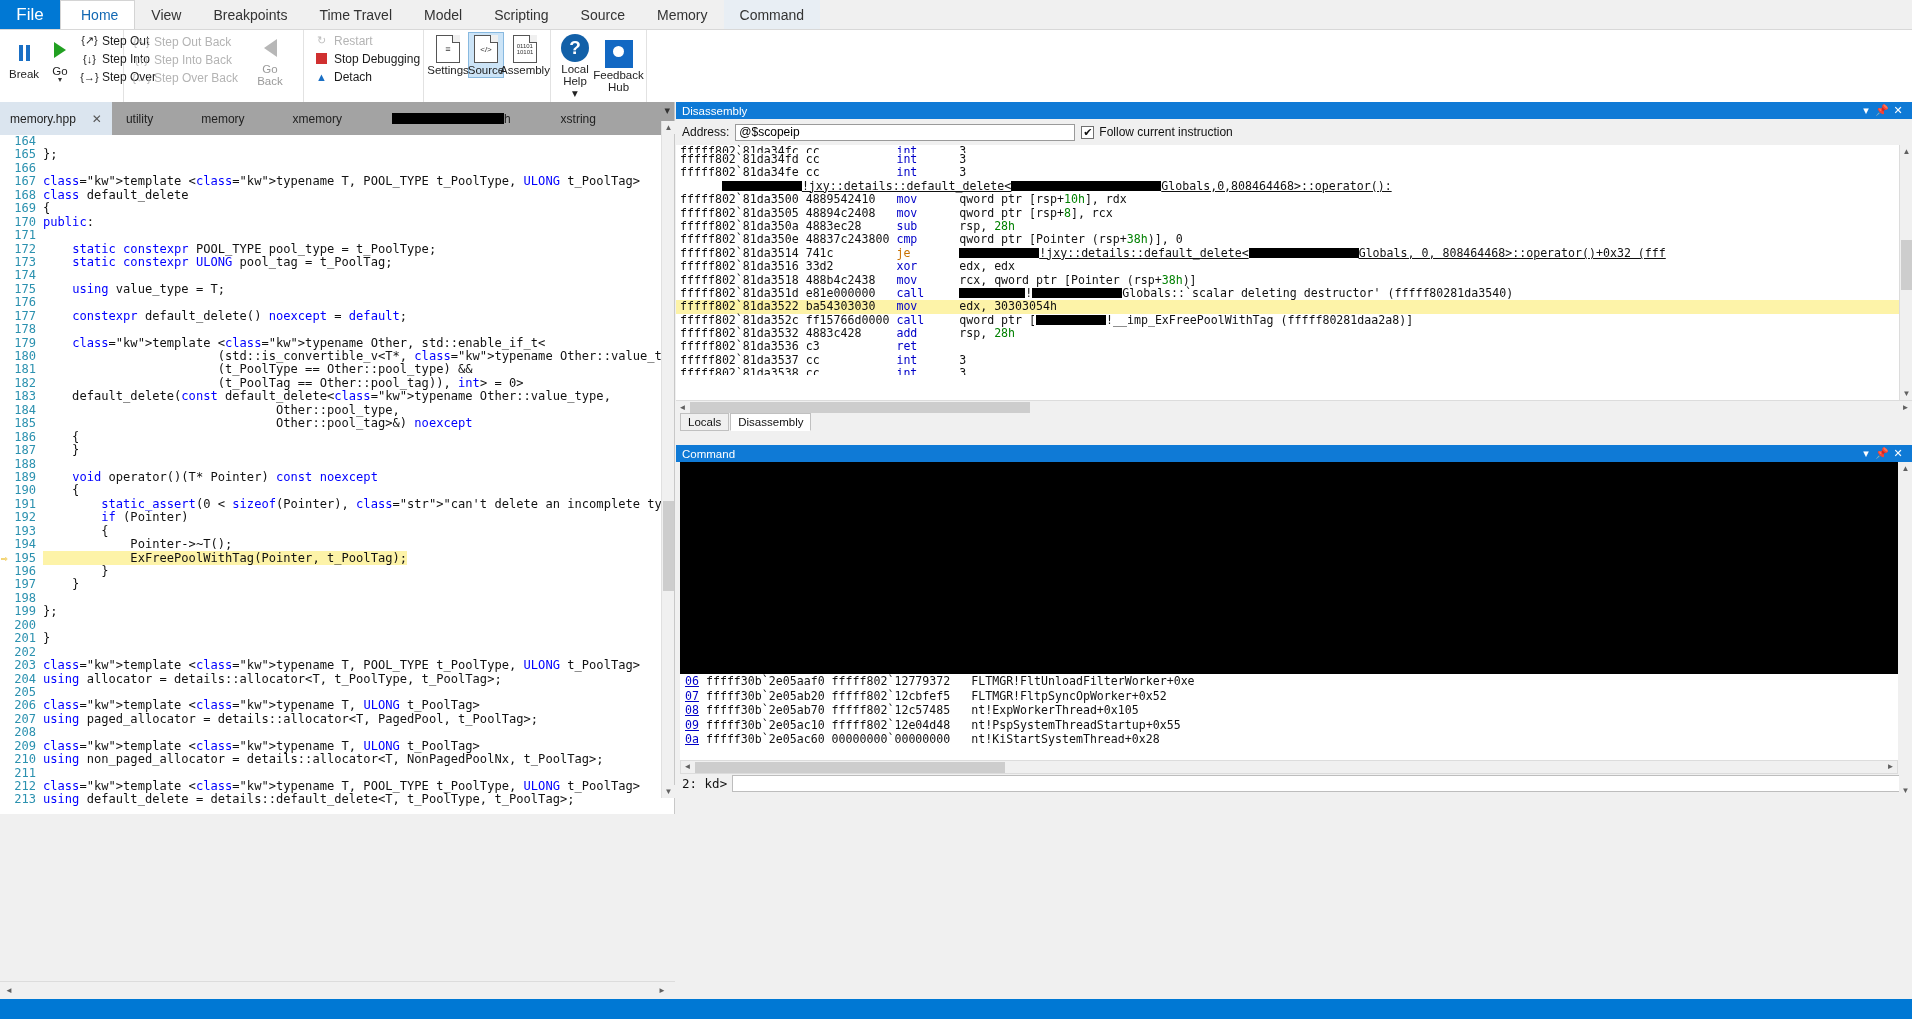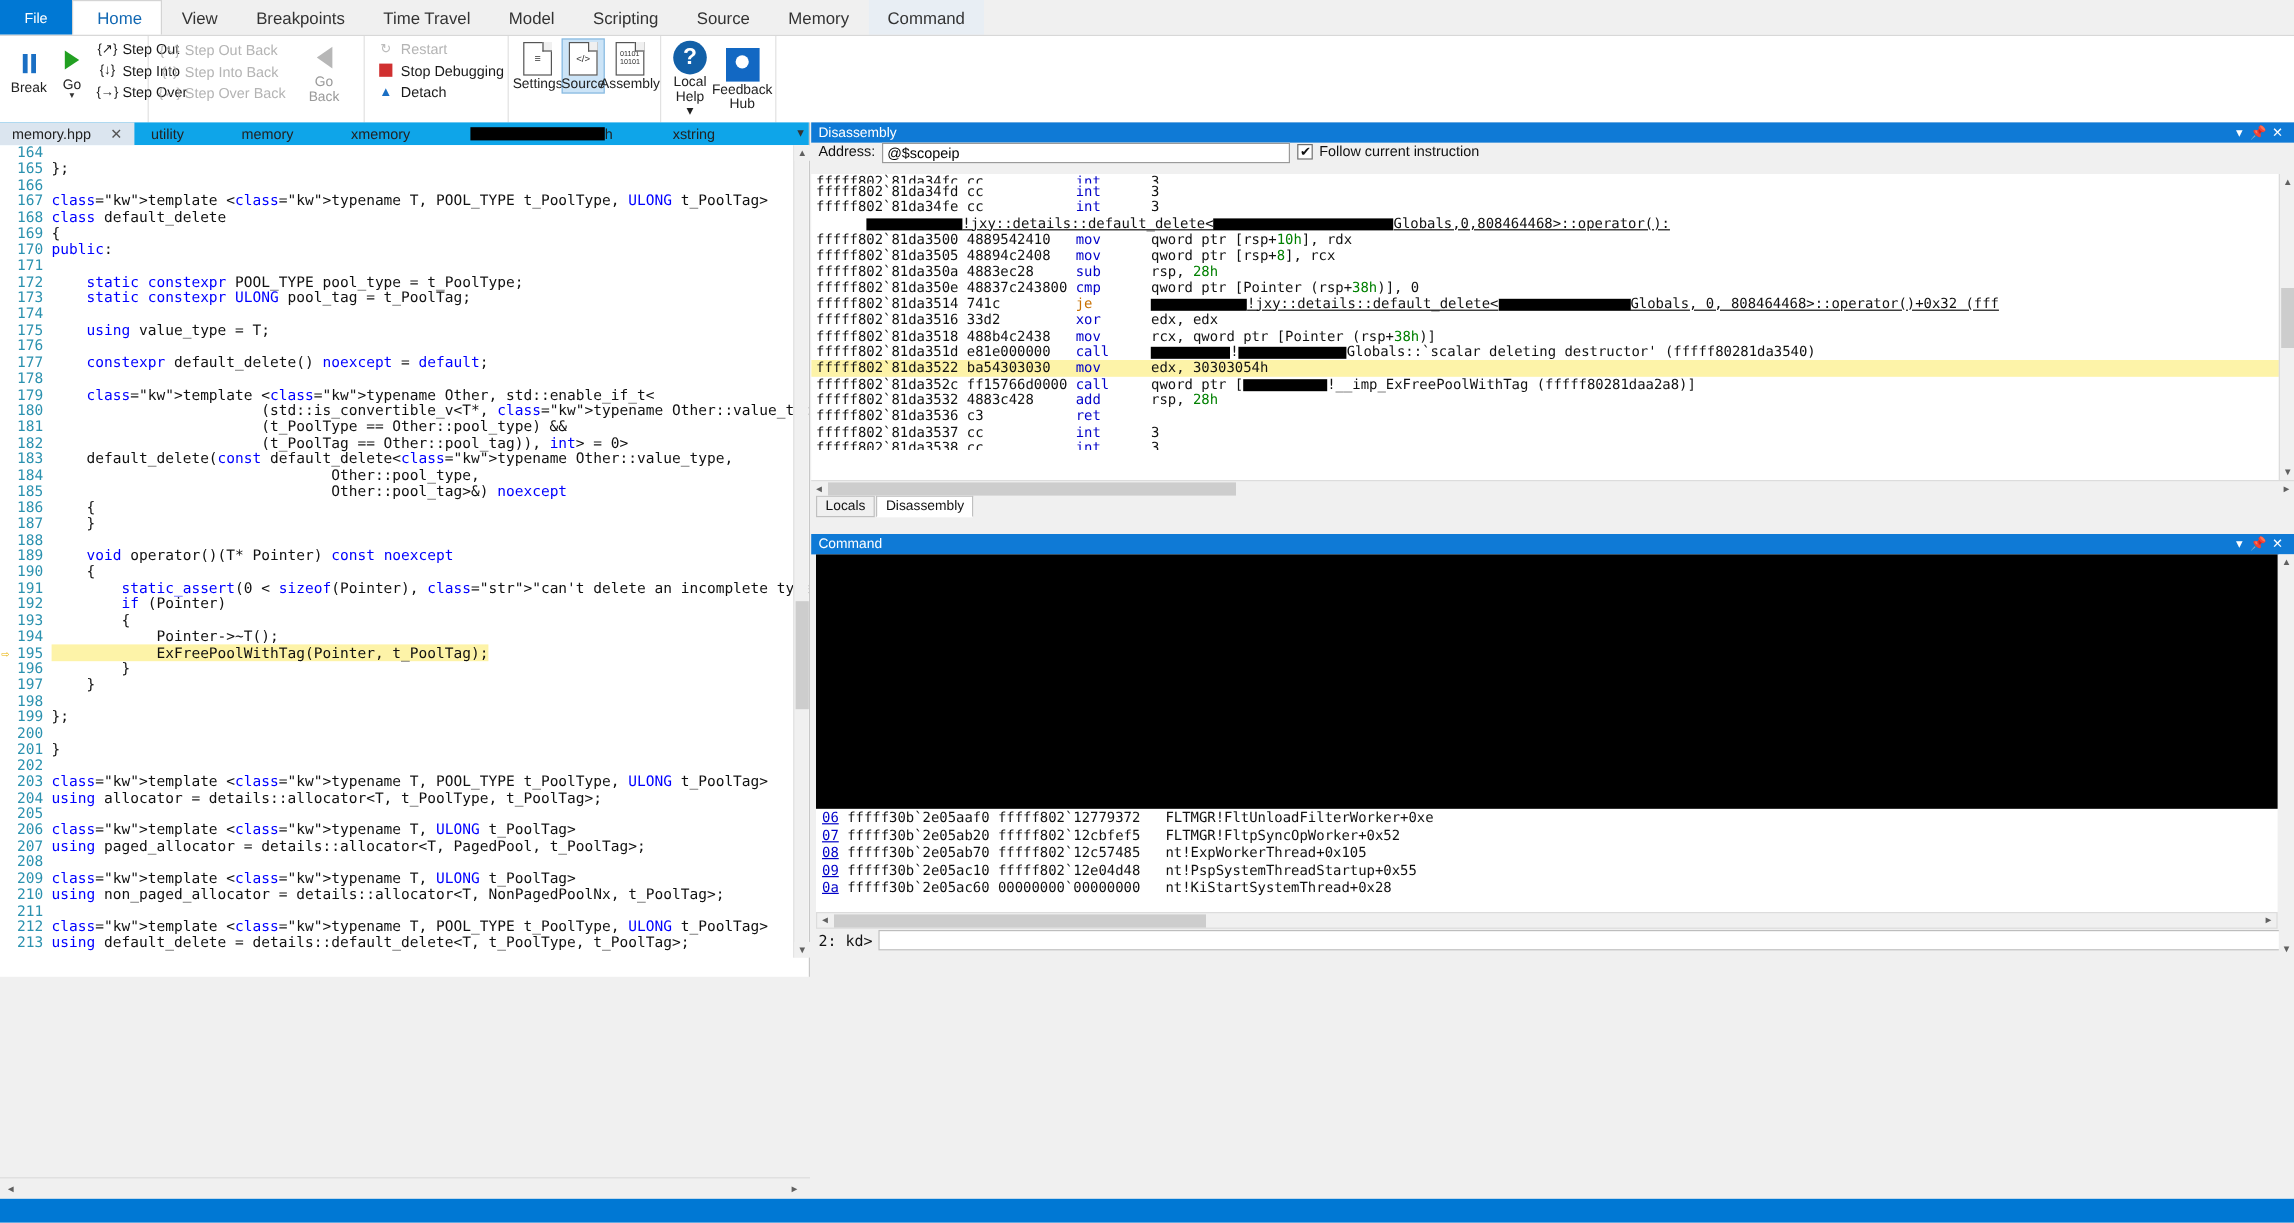--- a/index.html
+++ b/index.html
@@ -17,21 +17,21 @@
 
   
   .ribbon-tabs {
     position:absolute; left:0; top:0; width:1912px; height:29px;
     background:#f0f0f0; display:flex; align-items:stretch;
   }
   .ribtab {
     display:flex; align-items:center; justify-content:center;
     font-size:14px; color:#333; padding:0 16px; min-width:60px; cursor:default;
   }
-  .ribtab.file { background:#0078d4; color:#fff; width:57px; padding:0; font-size:12px;}
+  .ribtab.file { background:#0078d4; color:#fff; width:57px; padding:0; font-size:17px;}
   .ribtab.active-home { color:#1268b3; background:#fff; border:1px solid #d4d4d4; border-bottom:none;padding-left:20px; }
   .ribtab.cmdsel { background:#e8eef4; }
 
   .ribbon-body {
     position:absolute; left:0; top:29px; width:1912px; height:73px;
     background:#ffffff; border-top:1px solid #d8d8d8;
     display:flex;
   }
   .rgroup { display:flex; flex-direction:column; height:73px; border-right:1px solid #e2e2e2; }
   .rgroup-content { flex:1; display:flex; align-items:center; padding:2px 6px; }
@@ -58,21 +58,21 @@
 
   .doc-ic { width:24px; height:28px; background:#fff; border:1.4px solid #555; position:relative; display:flex;align-items:center;justify-content:center;font-size:9px;color:#333;}
   .doc-ic:after{content:"";position:absolute;top:-1px;right:-1px;width:7px;height:7px;background:#f0f0f0;border-left:1.4px solid #555;border-bottom:1.4px solid #555;}
   .src-sel { background:#cce4f7; border:1px solid #88b9e0; }
   .help-circle { width:28px;height:28px;border-radius:50%;background:#1260a8;color:#fff;display:flex;align-items:center;justify-content:center;font-size:19px;font-weight:bold;}
   .fb-sq { width:28px;height:28px;background:#1268c3;display:flex;align-items:center;justify-content:center;}
   .fb-sq .p { width:11px;height:11px;border-radius:50%;background:#fff;margin-top:-5px;}
 
   
   #editor-pane { position:absolute; left:0; top:102px; width:675px; height:712px; background:#fff; border-right:1px solid #c8c8c8;}
-  .tabstrip { height:19px; background:#0ea5e9; display:flex; align-items:stretch; font-size:12px; position:relative;text-align:right;}
+  .tabstrip { height:33px; background:#a3a3a3; display:flex; align-items:stretch; font-size:12px; position:relative;text-align:right;}
   .ftab { display:flex; align-items:center; padding:0 10px; color:#222; white-space:nowrap; }
   .ftab.act { background:#dbe5ef; }
   .ftab .x { margin-left:16px; color:#555; font-size:12px; }
   .ftab .redact { display:inline-block; background:#000; height:11px; width:112px; vertical-align:middle; }
   .tabstrip .chev { position:absolute; right:4px; top:2px; color:#333; font-size:11px;}
 
   .code-area { position:relative; height:677px; overflow:hidden; background:#fff; font-family:"DejaVu Sans Mono","Liberation Mono",monospace; font-size:12.1px; }
   .codeline { height:13.45px; line-height:13.45px; white-space:pre; position:relative; }
   .ln { display:inline-block; width:36px; text-align:right; color:#2b91af; margin-right:7px;}
   .codeline.hl-arrow .arrow { position:absolute; left:1px; top:2px; color:#e8b000; font-size:11px; line-height:10px;}
@@ -80,21 +80,21 @@
   .kw { color:#0000ff; }
   .editor-vscroll { position:absolute; right:0; top:19px; width:13px; height:677px; background:#f0f0f0; border-left:1px solid #e0e0e0;}
   .editor-vscroll .thumb { position:absolute; left:1px; top:380px; width:11px; height:90px; background:#cdcdcd;}
   .editor-vscroll .ar { position:absolute; left:0; width:13px; height:13px; background:#f0f0f0; color:#606060; font-size:8px; text-align:center; line-height:13px;}
 
   
   #disasm-pane { position:absolute; left:676px; top:102px; width:1236px; height:340px; background:#f0f0f0; }
   .paneltitle { height:17px; background:#0f7ad6; color:#fff; font-size:11.5px; display:flex; align-items:center; padding:0 6px; }
   .paneltitle .spacer{flex:1;}
   .paneltitle .pb { width:16px; text-align:center; font-size:11px; cursor:default;}
-  .addrbar { height:26px; display:flex; align-items:flex-start; padding:0 6px; gap:6px; background:#f0f0f0;}
+  .addrbar { height:26px; display:flex; align-items:center; padding:0 6px; gap:6px; background:#f0f0f0;}
   .addrbar label{font-size:12px;color:#111;}
   .addrbar input { flex:0 0 340px; height:17px; font-size:12px; padding:1px 3px; border:1px solid #9a9a9a; font-family:"Liberation Sans",sans-serif;}
   .chkwrap { display:flex; align-items:center; gap:5px; font-size:12px; }
   .chkbox { width:13px;height:13px;border:1px solid #707070; background:#fff; display:flex;align-items:center;justify-content:center;font-size:11px;color:#111;}
 
   .disasm-list { position:relative; height:255px; background:#fff; overflow:hidden;
                  font-family:"DejaVu Sans Mono","Liberation Mono",monospace; font-size:11.6px; }
   .dline { height:13.4px; line-height:13.4px; white-space:pre; padding-left:4px; }
   .dline.hlrow { background:#fdf3a8; }
   .dline.clip { height:8px; overflow:hidden; line-height:13.4px;}

